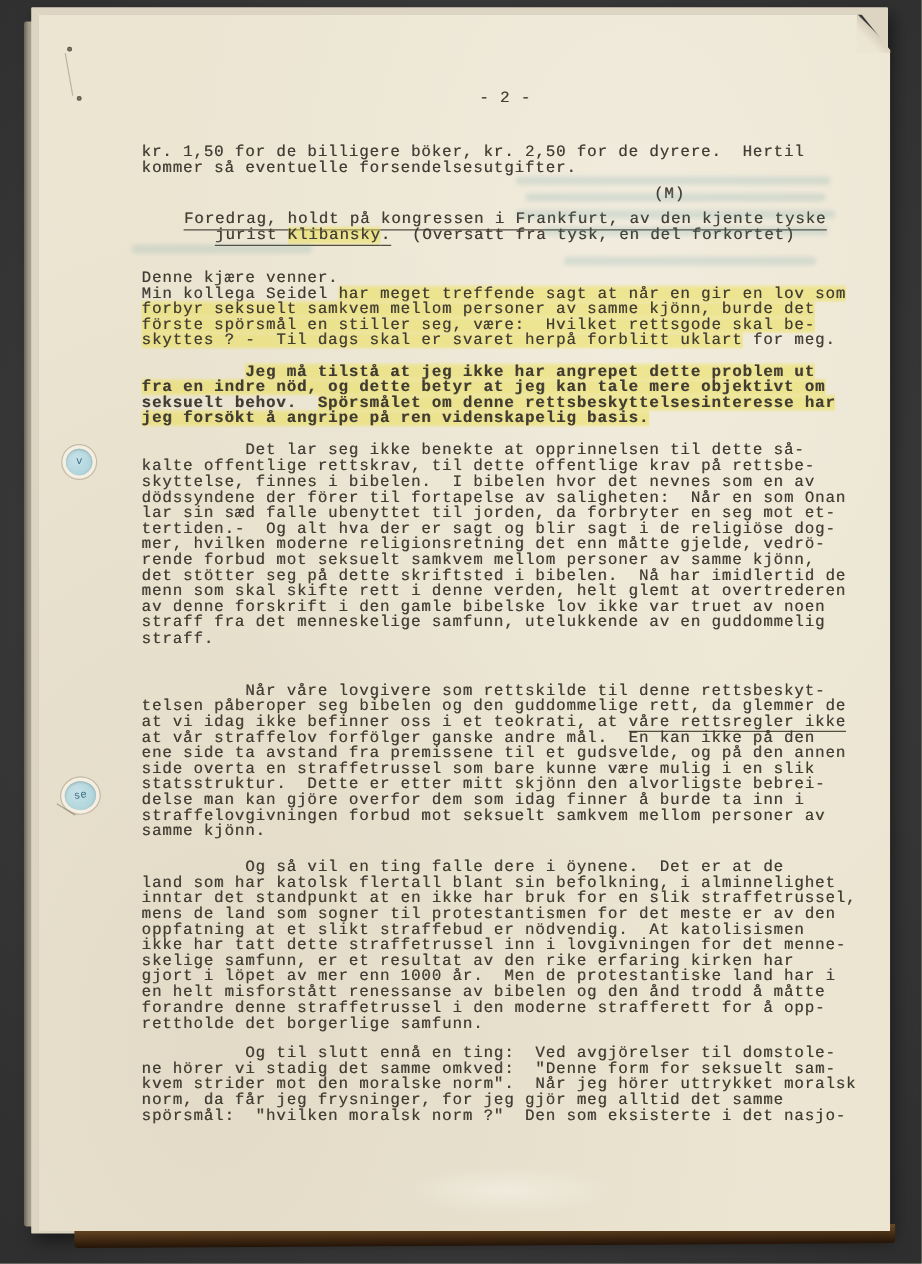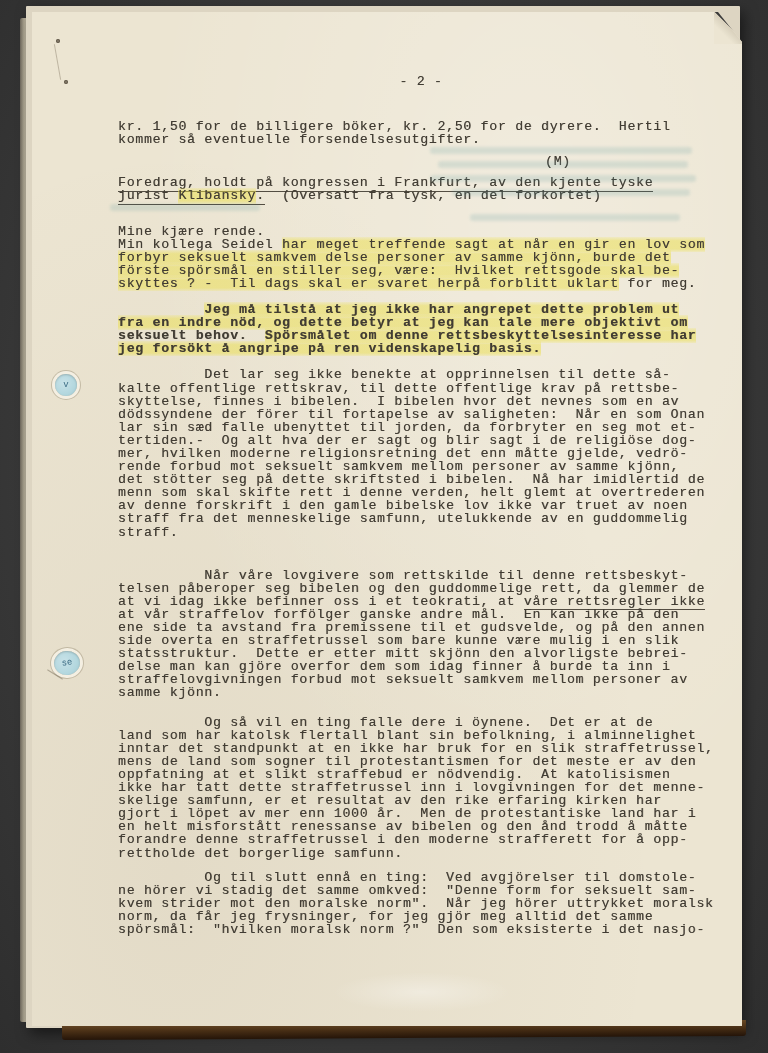--- a/index.html
+++ b/index.html
@@ -40,21 +40,21 @@
     color:#413c33;
     font-size:13.2px;line-height:13.1px;letter-spacing:0.72px;
     text-shadow:0.35px 0 0 rgba(65,60,51,0.55);
   }
   .pageno{text-align:center;margin:0 0 32px 0;white-space:pre;}
   .blk{margin:0;}
   .tline{white-space:pre;}
   .hl{background:linear-gradient(180deg,rgba(240,230,95,0.18) 0%,rgba(235,223,78,0.52) 25%,rgba(235,223,78,0.52) 80%,rgba(240,230,95,0.2) 100%);}
   .ul{border-bottom:1.3px solid rgba(62,56,46,0.88);padding-bottom:0.5px;}
   [data-name="m-annotation"]{margin-top:9px;padding-left:427px;}
-  [data-name="lecture-title"]{margin-top:8px;}
+  [data-name="lecture-title"]{margin-top:8px;text-align:center;}
   [data-name="salutation"]{margin-top:22px;}
   [data-name="paragraph-2"]{margin-top:13px;font-weight:bold;}
   [data-name="paragraph-3"]{margin-top:13px;font-family:Liberation Mono, monospace;}
   [data-name="paragraph-4"]{margin-top:30px;}
   [data-name="paragraph-5"]{margin-top:16px;}
   [data-name="paragraph-6"]{margin-top:11px;}
   
   .hole{position:absolute;border-radius:50%;
     background:radial-gradient(circle at 40% 40%, #c8e2e8 0%, #b3d7de 60%, #9cc4cd 100%);
     box-shadow:0 0 0 3px #f4efe2, 0 0 0 4px rgba(150,140,115,0.45), inset 0 1px 2px rgba(0,0,0,0.18);
@@ -104,25 +104,25 @@
           <div class="tline" data-name="text-line"><span data-name="typewritten-text">kommer så eventuelle forsendelsesutgifter.</span></div>
         </div>
         <div class="blk" data-name="m-annotation">
           <div class="tline" data-name="text-line"><span data-name="typewritten-text">(M)</span></div>
         </div>
         <div class="blk" data-name="lecture-title">
           <div class="tline" data-name="text-line"><span class="ul" data-name="underlined-text">Foredrag, holdt på kongressen i Frankfurt, av den kjente tyske</span></div>
           <div class="tline" data-name="text-line"><span class="ul" data-name="underlined-text">jurist </span><span class="hl ul" data-name="highlighted-text">Klibansky</span><span class="ul" data-name="underlined-text">.</span><span data-name="typewritten-text">  (Oversatt fra tysk, en del forkortet)</span></div>
         </div>
         <div class="blk" data-name="salutation">
-          <div class="tline" data-name="text-line"><span data-name="typewritten-text">Mine kjære rende.</span></div>
+          <div class="tline" data-name="text-line"><span data-name="typewritten-text">Denne kjære venner.</span></div>
         </div>
         <div class="blk" data-name="paragraph-1">
           <div class="tline" data-name="text-line"><span data-name="typewritten-text">Min kollega Seidel </span><span class="hl" data-name="highlighted-text">har meget treffende sagt at når en gir en lov som</span></div>
-          <div class="tline" data-name="text-line"><span class="hl" data-name="highlighted-text">forbyr seksuelt samkvem delse personer av samme kjönn, burde det</span></div>
+          <div class="tline" data-name="text-line"><span class="hl" data-name="highlighted-text">forbyr seksuelt samkvem mellom personer av samme kjönn, burde det</span></div>
           <div class="tline" data-name="text-line"><span class="hl" data-name="highlighted-text">förste spörsmål en stiller seg, være:  Hvilket rettsgode skal be-</span></div>
           <div class="tline" data-name="text-line"><span class="hl" data-name="highlighted-text">skyttes ? -  Til dags skal er svaret herpå forblitt uklart</span><span data-name="typewritten-text"> for meg.</span></div>
         </div>
         <div class="blk" data-name="paragraph-2">
           <div class="tline" data-name="text-line"><span data-name="typewritten-text">          </span><span class="hl" data-name="highlighted-text">Jeg må tilstå at jeg ikke har angrepet dette problem ut</span></div>
           <div class="tline" data-name="text-line"><span class="hl" data-name="highlighted-text">fra en indre nöd, og dette betyr at jeg kan tale mere objektivt om</span></div>
           <div class="tline" data-name="text-line"><span data-name="typewritten-text">seksuelt behov.  </span><span class="hl" data-name="highlighted-text">Spörsmålet om denne rettsbeskyttelsesinteresse har</span></div>
           <div class="tline" data-name="text-line"><span class="hl" data-name="highlighted-text">jeg forsökt å angripe på ren videnskapelig basis.</span></div>
         </div>
         <div class="blk" data-name="paragraph-3">

